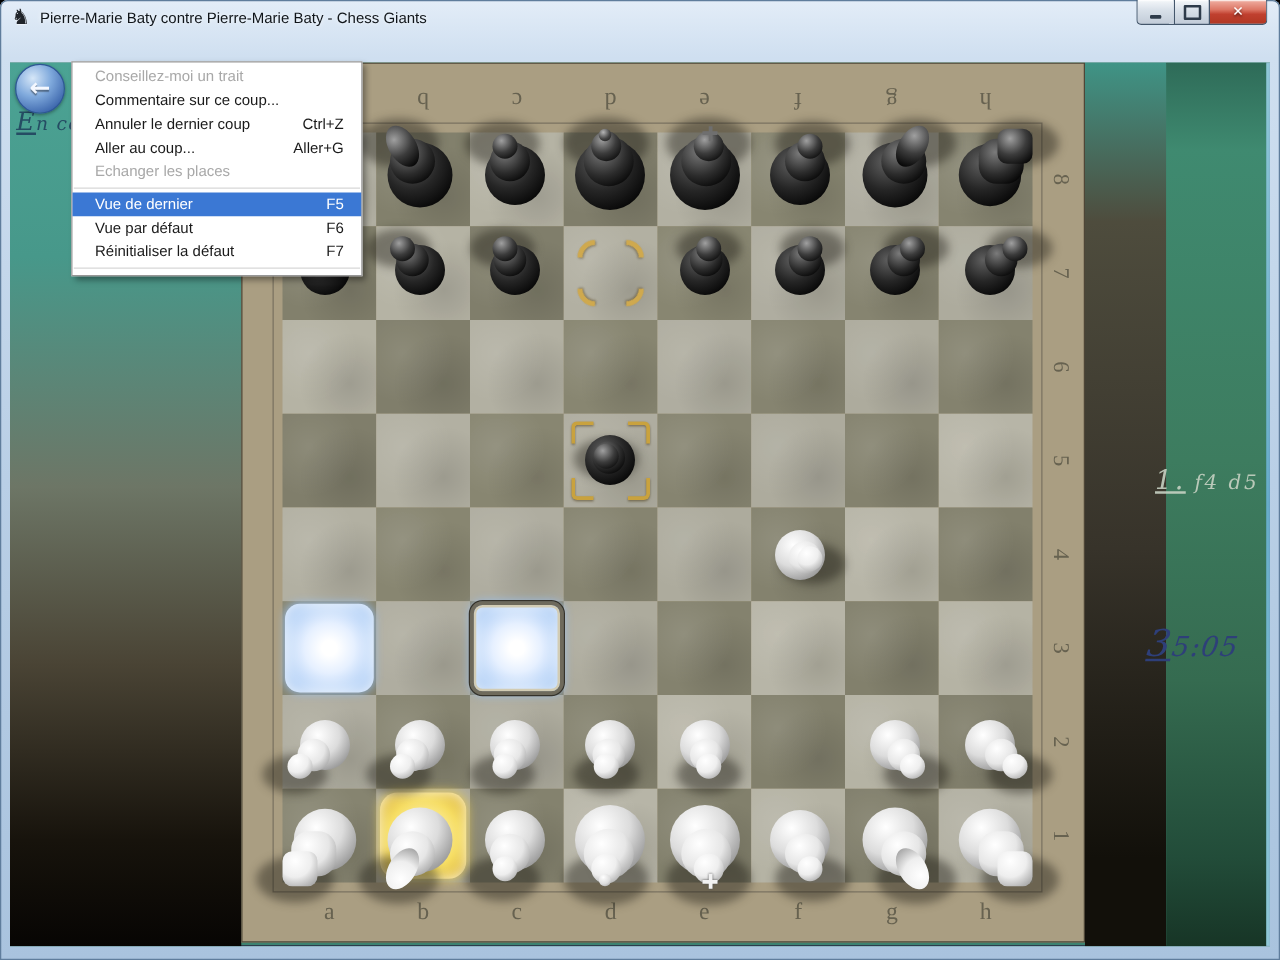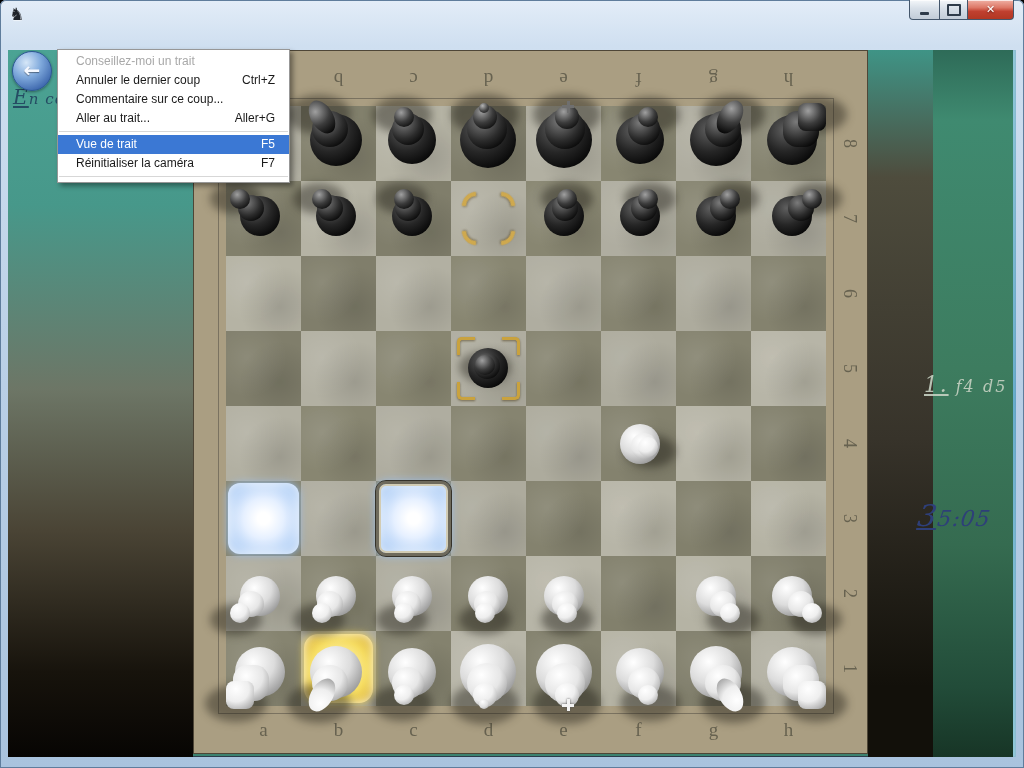--- a/index.html
+++ b/index.html
@@ -121,20 +121,21 @@
   .pm-item.highlighted{background:#3b78d4;color:#ffffff;}
   .pm-sep{border-top:1px solid #d7d7d7;margin:3px 1px;}
 </style>
 </head>
 <body>
 
 <div id="window">
 
   <div id="titlebar">
     <span id="app-icon">♞</span>
+    <span id="title-text">Pierre-Marie Baty contre Pierre-Marie Baty - Chess Giants</span>
     <div id="win-buttons">
       <div class="wbtn min">
         <span class="glyph-min"></span>
         </div>
       <div class="wbtn max">
         <span class="glyph-max"></span>
         </div>
       <div class="wbtn close">
         <span class="glyph-close">✕</span>
         </div>
@@ -472,36 +473,44 @@
     <div id="move-list" class="script">1. f4 d5</div>
     <div id="clock" class="script">35:05</div>
   </div>
 
   <div id="popup">
       <div class="pm-item disabled">
         <span>Conseillez-moi un trait</span>
         <span></span>
       </div>
       <div class="pm-item normal">
+        <span>Commentaire sur ce coup...</span>
+        <span></span>
+      </div>
+      <div class="pm-item normal">
         <span>Annuler le dernier coup</span>
         <span>Ctrl+Z</span>
       </div>
       <div class="pm-item normal">
-        <span>Commentaire sur ce coup...</span>
+        <span>Aller au coup...</span>
+        <span>Aller+G</span>
+      </div>
+      <div class="pm-item disabled">
+        <span>Echanger les places</span>
         <span></span>
-      </div>
-      <div class="pm-item normal">
-        <span>Aller au trait...</span>
-        <span>Aller+G</span>
       </div>
       <div class="pm-sep"></div>
       <div class="pm-item highlighted">
-        <span>Vue de trait</span>
+        <span>Vue de dernier</span>
         <span>F5</span>
       </div>
       <div class="pm-item normal">
-        <span>Réinitialiser la caméra</span>
+        <span>Vue par défaut</span>
+        <span>F6</span>
+      </div>
+      <div class="pm-item normal">
+        <span>Réinitialiser la défaut</span>
         <span>F7</span>
       </div>
       <div class="pm-sep"></div>
     </div>
 
 </div>
 
 </body></html>

